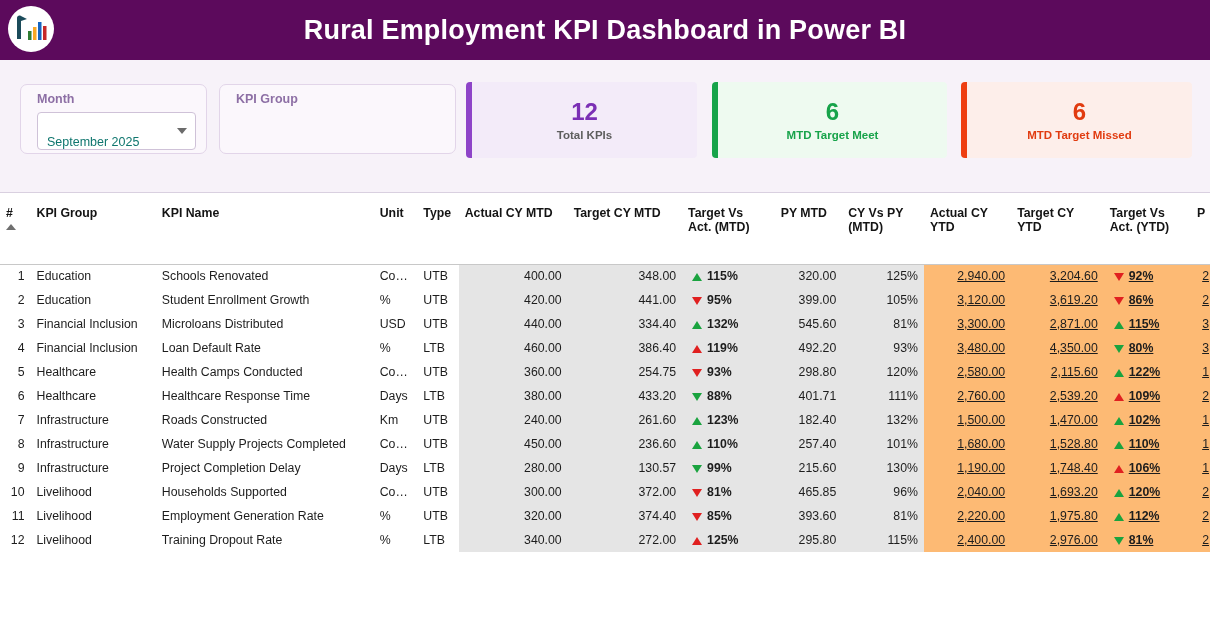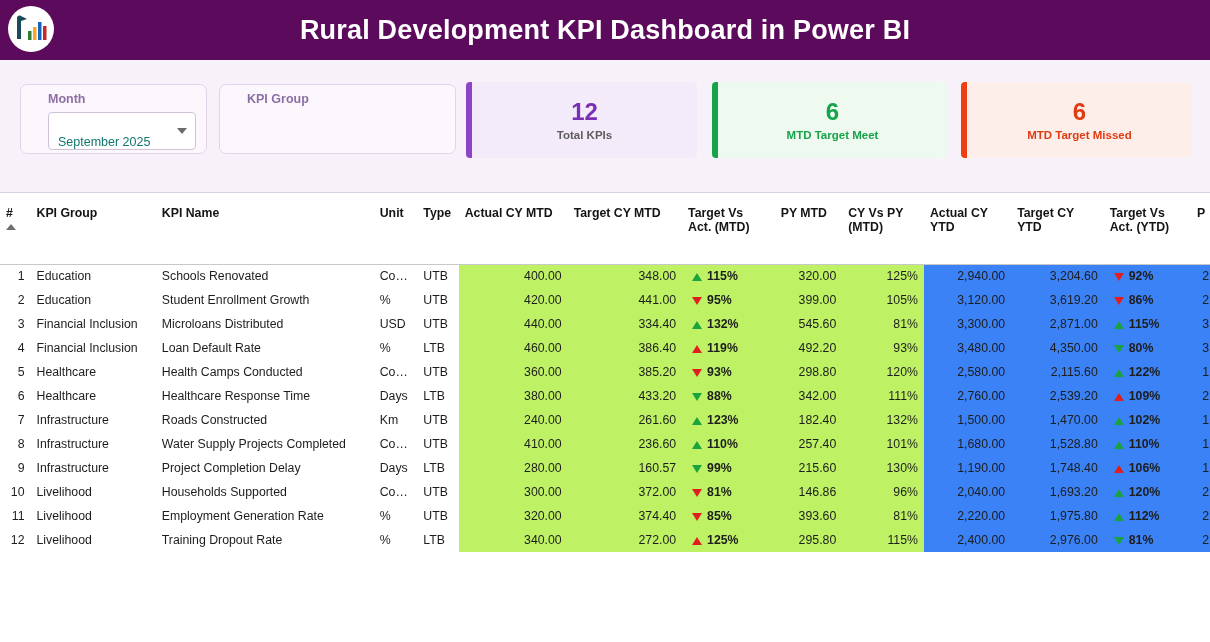--- a/index.html
+++ b/index.html
@@ -45,21 +45,21 @@
     background: #f7f2f9;
     border-bottom: 1px solid #d9d0e0;
   }
   .slicer {
     position: absolute;
     top: 24px;
     height: 70px;
     background: #fbf7fc;
     border: 1px solid #e2d5e9;
     border-radius: 7px;
-    padding: 7px 10px 0 27px;
+    padding: 7px 10px 0 16px;
   }
   .slicer.month { left: 20px; width: 187px; }
   .slicer.kpigroup { left: 219px; width: 237px; }
   .slicer-label {
     color: #8d6fa5;
     font-size: 12.5px;
     font-weight: bold;
     margin-bottom: 6px;
   }
   .dropdown {
@@ -131,23 +131,23 @@
   table.kpi tbody td {
     padding: 4px 6px;
     height: 24px;
     white-space: nowrap;
     overflow: hidden;
     text-overflow: ellipsis;
   }
   .num-c { text-align: right; }
 
   
-  .bg-green { background: #bef264; }
+  .bg-green { background: #e5e5e5; }
   .bg-green-h { background: #f2f8e9; }
-  .bg-blue { background: #3b82f6; }
+  .bg-blue { background: #fdba74; text-decoration: underline; }
   .bg-blue-h { background: #e8f1fa; }
   .bg-white { background: #ffffff; }
 
   .sort-caret {
     display: block;
     width: 0; height: 0;
     margin-top: 4px;
     border-left: 5px solid transparent;
     border-right: 5px solid transparent;
     border-bottom: 6px solid #6f6f6f;
@@ -173,21 +173,21 @@
   <div class="header">
     <div class="logo">
       <svg width="40" height="40" viewBox="0 0 40 40">
         <path d="M6 30 L6 9 C6 7 8 6 10 7 L16 10 L10 12 L10 30 Z" fill="#1b4b5a"></path>
         <rect x="17" y="22" width="3.5" height="9" fill="#2e7d32"></rect>
         <rect x="22" y="18" width="3.5" height="13" fill="#f9a825"></rect>
         <rect x="27" y="13" width="3.5" height="18" fill="#1565c0"></rect>
         <rect x="32" y="17" width="3.5" height="14" fill="#c62828"></rect>
       </svg>
     </div>
-    <div class="header-title">Rural Development KPI Dashboard in Power BI</div>
+    <div class="header-title">Rural Employment KPI Dashboard in Power BI</div>
   </div>
 
   <div class="band">
 
     <div class="slicer month">
       <div class="slicer-label">Month</div>
       <div class="dropdown">
         <span>September 2025</span>
         <span class="chev"></span>
       </div>
@@ -317,39 +317,39 @@
             <td class="bg-blue pct-cell"><span class="tri down"></span><span class="pct-val">80%</span></td>
             <td class="num-c bg-blue">3</td>
           </tr>
           <tr>
             <td class="num-c bg-white">5</td>
             <td class="bg-white">Healthcare</td>
             <td class="bg-white">Health Camps Conducted</td>
             <td class="bg-white">Count</td>
             <td class="bg-white">UTB</td>
             <td class="num-c bg-green">360.00</td>
-            <td class="num-c bg-green">385.20</td>
+            <td class="num-c bg-green">254.75</td>
             <td class="bg-green pct-cell"><span class="tri down-red"></span><span class="pct-val">93%</span></td>
             <td class="num-c bg-green">298.80</td>
             <td class="num-c bg-green">120%</td>
             <td class="num-c bg-blue">2,580.00</td>
             <td class="num-c bg-blue">2,115.60</td>
             <td class="bg-blue pct-cell"><span class="tri up"></span><span class="pct-val">122%</span></td>
             <td class="num-c bg-blue">1</td>
           </tr>
           <tr>
             <td class="num-c bg-white">6</td>
             <td class="bg-white">Healthcare</td>
             <td class="bg-white">Healthcare Response Time</td>
             <td class="bg-white">Days</td>
             <td class="bg-white">LTB</td>
             <td class="num-c bg-green">380.00</td>
             <td class="num-c bg-green">433.20</td>
             <td class="bg-green pct-cell"><span class="tri down"></span><span class="pct-val">88%</span></td>
-            <td class="num-c bg-green">342.00</td>
+            <td class="num-c bg-green">401.71</td>
             <td class="num-c bg-green">111%</td>
             <td class="num-c bg-blue">2,760.00</td>
             <td class="num-c bg-blue">2,539.20</td>
             <td class="bg-blue pct-cell"><span class="tri up-red"></span><span class="pct-val">109%</span></td>
             <td class="num-c bg-blue">2</td>
           </tr>
           <tr>
             <td class="num-c bg-white">7</td>
             <td class="bg-white">Infrastructure</td>
             <td class="bg-white">Roads Constructed</td>
@@ -364,56 +364,56 @@
             <td class="num-c bg-blue">1,470.00</td>
             <td class="bg-blue pct-cell"><span class="tri up"></span><span class="pct-val">102%</span></td>
             <td class="num-c bg-blue">1</td>
           </tr>
           <tr>
             <td class="num-c bg-white">8</td>
             <td class="bg-white">Infrastructure</td>
             <td class="bg-white">Water Supply Projects Completed</td>
             <td class="bg-white">Count</td>
             <td class="bg-white">UTB</td>
-            <td class="num-c bg-green">410.00</td>
+            <td class="num-c bg-green">450.00</td>
             <td class="num-c bg-green">236.60</td>
             <td class="bg-green pct-cell"><span class="tri up"></span><span class="pct-val">110%</span></td>
             <td class="num-c bg-green">257.40</td>
             <td class="num-c bg-green">101%</td>
             <td class="num-c bg-blue">1,680.00</td>
             <td class="num-c bg-blue">1,528.80</td>
             <td class="bg-blue pct-cell"><span class="tri up"></span><span class="pct-val">110%</span></td>
             <td class="num-c bg-blue">1</td>
           </tr>
           <tr>
             <td class="num-c bg-white">9</td>
             <td class="bg-white">Infrastructure</td>
             <td class="bg-white">Project Completion Delay</td>
             <td class="bg-white">Days</td>
             <td class="bg-white">LTB</td>
             <td class="num-c bg-green">280.00</td>
-            <td class="num-c bg-green">160.57</td>
+            <td class="num-c bg-green">130.57</td>
             <td class="bg-green pct-cell"><span class="tri down"></span><span class="pct-val">99%</span></td>
             <td class="num-c bg-green">215.60</td>
             <td class="num-c bg-green">130%</td>
             <td class="num-c bg-blue">1,190.00</td>
             <td class="num-c bg-blue">1,748.40</td>
             <td class="bg-blue pct-cell"><span class="tri up-red"></span><span class="pct-val">106%</span></td>
             <td class="num-c bg-blue">1</td>
           </tr>
           <tr>
             <td class="num-c bg-white">10</td>
             <td class="bg-white">Livelihood</td>
             <td class="bg-white">Households Supported</td>
             <td class="bg-white">Count</td>
             <td class="bg-white">UTB</td>
             <td class="num-c bg-green">300.00</td>
             <td class="num-c bg-green">372.00</td>
             <td class="bg-green pct-cell"><span class="tri down-red"></span><span class="pct-val">81%</span></td>
-            <td class="num-c bg-green">146.86</td>
+            <td class="num-c bg-green">465.85</td>
             <td class="num-c bg-green">96%</td>
             <td class="num-c bg-blue">2,040.00</td>
             <td class="num-c bg-blue">1,693.20</td>
             <td class="bg-blue pct-cell"><span class="tri up"></span><span class="pct-val">120%</span></td>
             <td class="num-c bg-blue">2</td>
           </tr>
           <tr>
             <td class="num-c bg-white">11</td>
             <td class="bg-white">Livelihood</td>
             <td class="bg-white">Employment Generation Rate</td>

